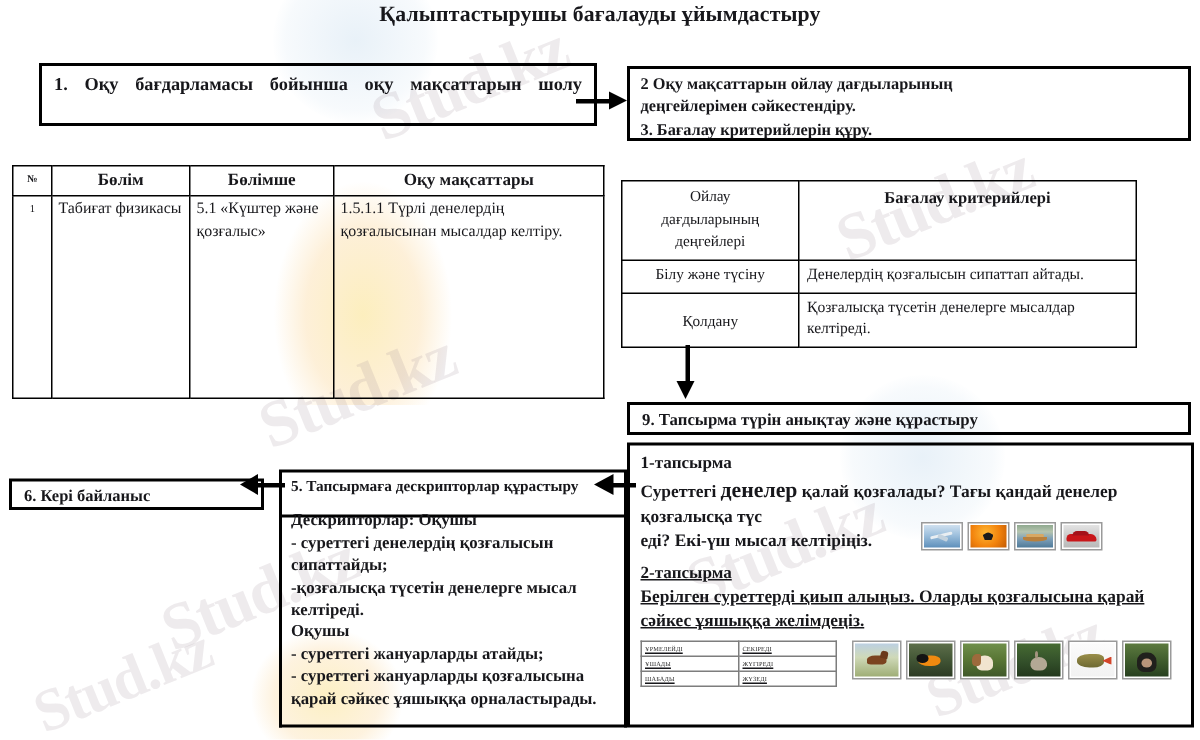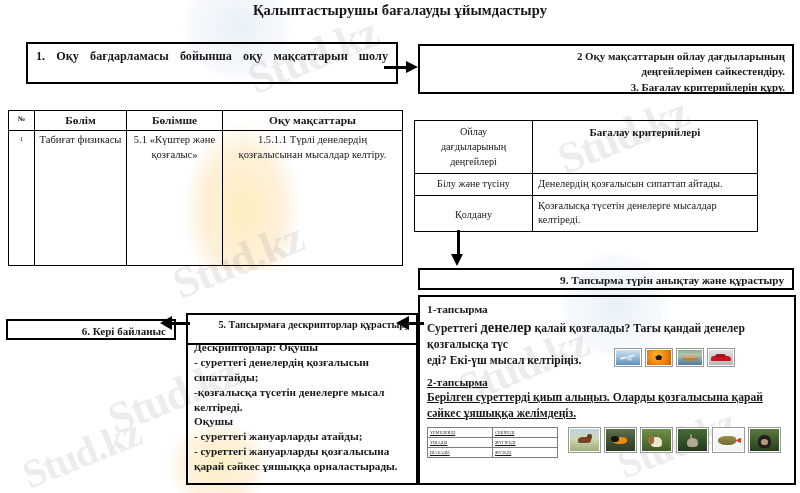--- a/index.html
+++ b/index.html
@@ -60,21 +60,20 @@
 
   
   .node {
     position: absolute;
     border: 2.2px solid #000;
     background: transparent;
     font-weight: bold;
     font-size: 11.6px;
     line-height: 1.35;
     padding: 3px 6px;
-    text-align: right;
   }
 
   #box-goals-review {
     left: 10px; top: 42px; width: 372px; height: 42px;
     padding: 4px 8px 2px 8px;
     font-size: 12.2px;
     text-align: justify;
     text-align-last: justify;
     line-height: 1.42;
     margin-left: 16px;
@@ -101,21 +100,20 @@
     position: absolute; left: 8px; top: 110px; width: 395px; height: 156px;
     border-collapse: collapse;
     table-layout: fixed;
   }
   .lo-table td, .lo-table th {
     border: 1.4px solid #000;
     vertical-align: top;
     padding: 2px 4px;
     font-size: 10.6px;
     line-height: 1.35;
-    text-align: center;
   }
   .lo-table thead th {
     text-align: center; font-weight: bold; font-size: 11.4px; padding: 2px 2px;
     height: 16px; vertical-align: middle;
   }
   .lo-table .c-num { width: 26px; text-align: center; font-size: 7px; vertical-align: top; padding-top: 4px; }
   .lo-table .c-sec { width: 92px; }
   .lo-table .c-sub { width: 96px; }
 
   

